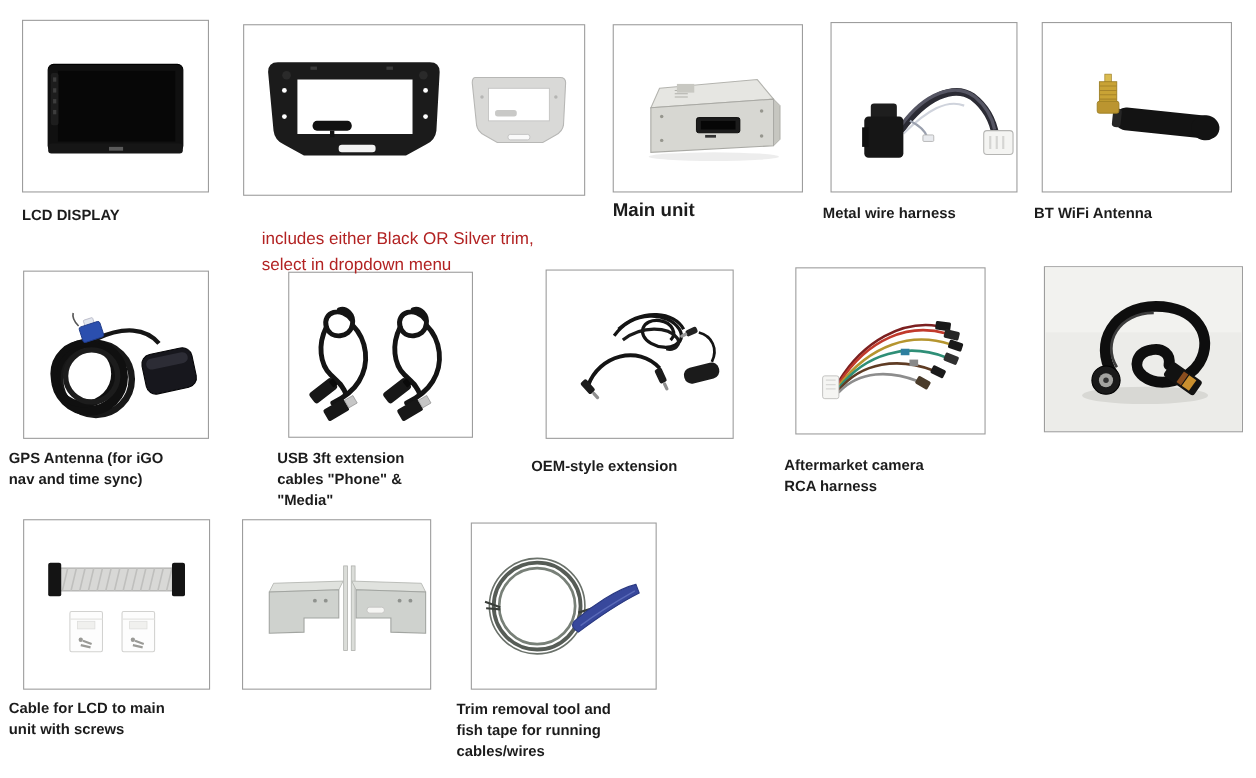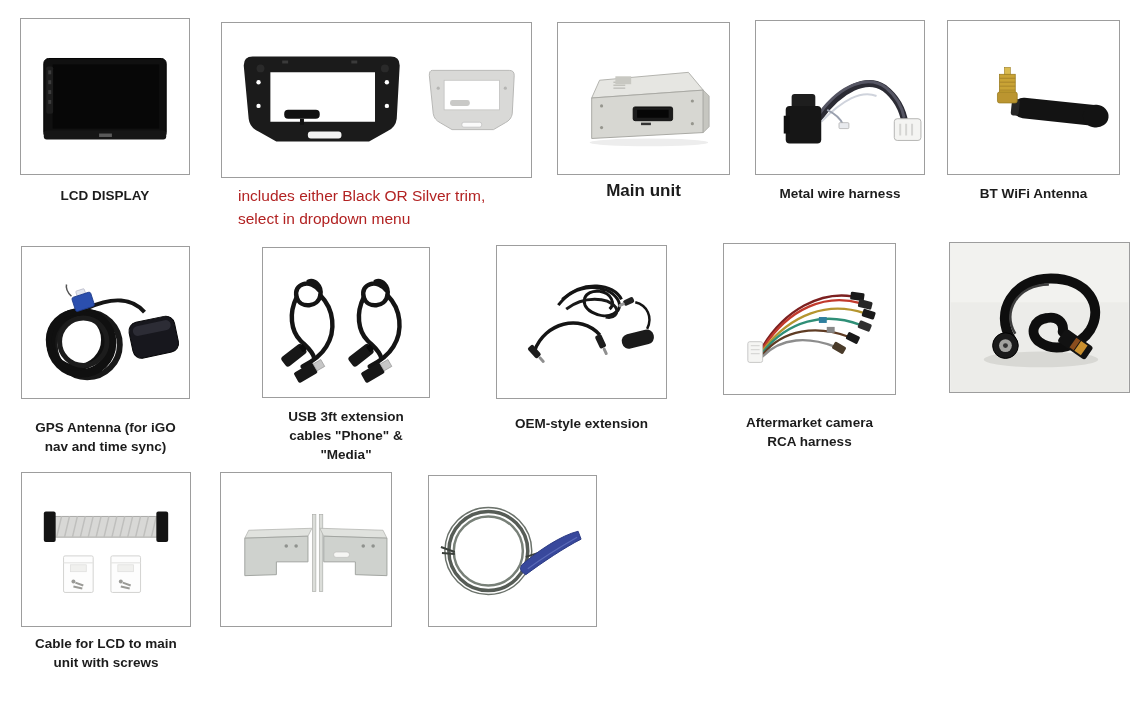--- a/index.html
+++ b/index.html
@@ -7,26 +7,27 @@
     position:relative;width:1142px;height:707px;background:#ffffff;
     font-family:"Liberation Sans",sans-serif;overflow:hidden;
   }
   .box{
     position:absolute;border:1px solid #9d9d9d;background:#ffffff;
     box-sizing:border-box;
   }
   .box svg{width:100%;height:100%;display:block;}
   .cap{
     position:absolute;color:#1c1c1c;font-weight:bold;font-size:13.5px;
-    line-height:19px;text-align:center;white-space:pre-line;
+    line-height:19px;white-space:pre-line;
   }
   .cap-large{font-size:17px;font-weight:600;line-height:20px;}
   .cap-red{
     color:#b22222;font-weight:normal;font-size:15.5px;line-height:23px;
     text-align:left;
+    margin-top:22px;
   }
 </style>
 </head>
 <body>
 
 <div id="stage">
 
   <div class="box" style="left:20px;top:18px;width:170px;height:157px">
     <svg viewBox="0 0 170 157">
       <rect x="23" y="40" width="124" height="80" rx="5" fill="#101010" stroke="#000"></rect>
@@ -290,25 +291,28 @@
     </svg>
   </div>
 
   <div class="cap" style="left:20px;top:186px;width:170px">LCD DISPLAY</div>
   <div class="cap cap-red" style="left:238px;top:184px;width:300px">includes either Black OR Silver trim,
 select in dropdown menu</div>
   <div class="cap cap-large" style="left:557px;top:181px;width:173px">Main unit</div>
   <div class="cap" style="left:748px;top:184px;width:184px">Metal wire harness</div>
   <div class="cap" style="left:940px;top:184px;width:187px">BT WiFi Antenna</div>
 
-  <div class="cap" style="left:8px;top:418px;width:195px">GPS Antenna (for iGO
+  <div class="cap" style="left:8px;top:407px;width:195px">GPS Antenna (for iGO
 nav and time sync)</div>
   <div class="cap" style="left:252px;top:407px;width:188px">USB 3ft extension
 cables "Phone" &amp;
 "Media"</div>
   <div class="cap" style="left:483px;top:414px;width:197px">OEM-style extension</div>
   <div class="cap" style="left:713px;top:413px;width:193px">Aftermarket camera
 RCA harness</div>
 
   <div class="cap" style="left:8px;top:634px;width:196px">Cable for LCD to main
 unit with screws</div>
+  <div class="cap" style="left:415px;top:635px;width:195px">Trim removal tool and
+fish tape for running
+cables/wires</div>
 
 </div>
 
 </body></html>

